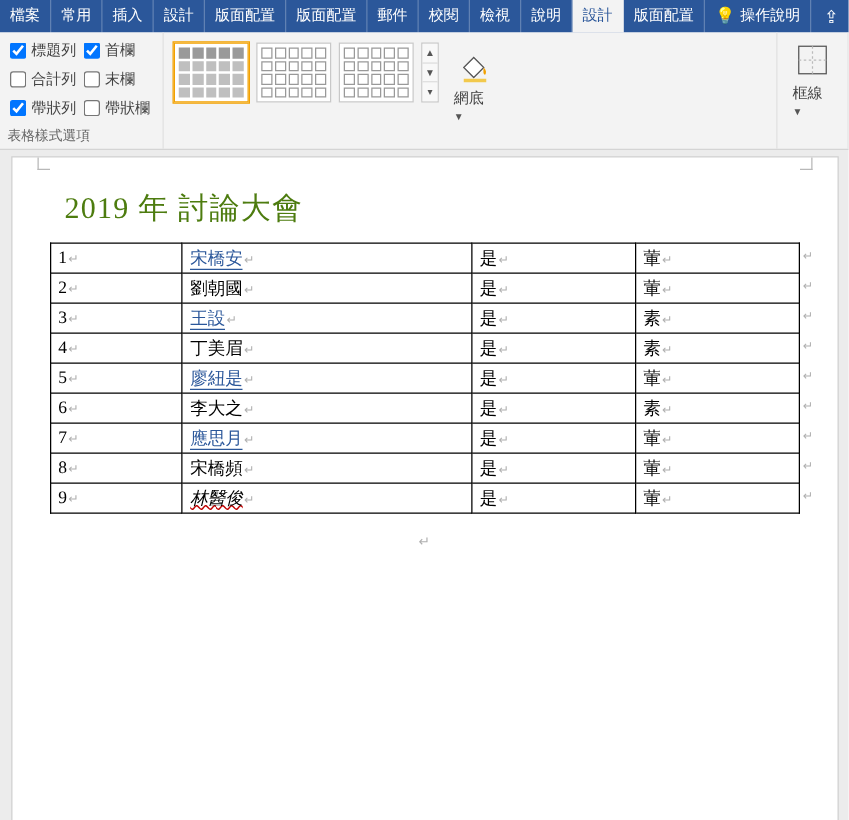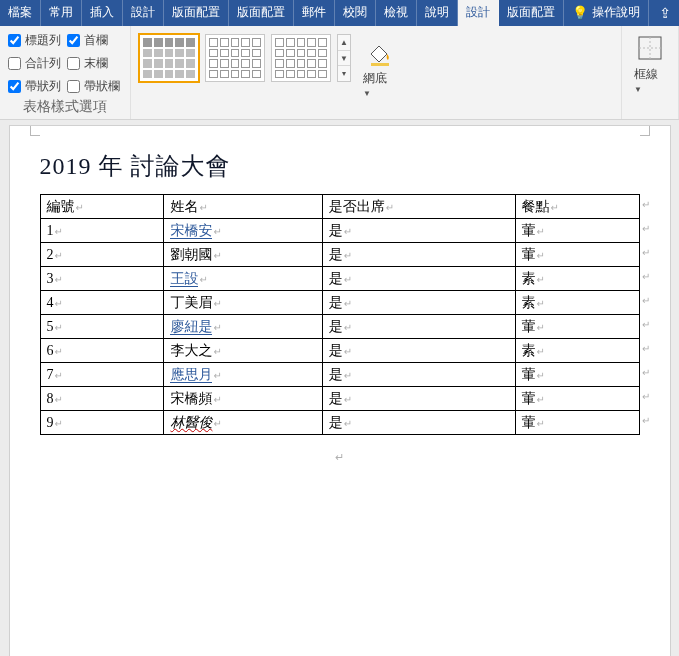--- a/index.html
+++ b/index.html
@@ -52,22 +52,21 @@
   height: 94px;
 }
 .group {
   border-right: 1px solid #e1e1e1;
   display: flex;
   flex-direction: column;
   padding: 4px 6px 0 6px;
 }
 .group-body { flex: 1; display: flex; }
 .group-label {
-  text-align: center;
-  font-size: 14px;
+  font-size: 11px;
   color: #666;
   padding: 2px 0 3px 0;
 }
 .opts-col { display: flex; flex-direction: column; gap: 6px; padding: 2px 4px 0 2px; }
 .chk { display: flex; align-items: center; gap: 4px; font-size: 12px; color: #444; }
 .chk input { width: 13px; height: 13px; }
 .styles-gallery {
   display: flex;
   gap: 6px;
   align-items: flex-start;
@@ -145,22 +144,22 @@
   top: 0;
   width: 10px;
   height: 10px;
   border-bottom: 1px solid #b8b8b8;
 }
 .page-edge-mark.l { left: 20px; border-left: 1px solid #b8b8b8; }
 .page-edge-mark.r { right: 20px; border-right: 1px solid #b8b8b8; }
 .doc-title {
   font-family: "DFKai-SB","KaiTi","PMingLiU",serif;
   font-size: 24px;
-  color: #0f172a;
-  margin: 8px 0 12px 0;
+  color: #4d7c0f;
+  margin: 8px 0 12px 12px;
   letter-spacing: 1px;
 }
 table.doc {
   border-collapse: collapse;
   width: 100%;
   font-family: "PMingLiU","DFKai-SB",serif;
   font-size: 14px;
 }
 table.doc td {
   border: 1px solid #000;
@@ -380,26 +379,20 @@
 </div>
 
 <div class="page-area">
   <div class="page">
     <div class="page-edge-mark l"></div>
     <div class="page-edge-mark r"></div>
     <div class="doc-title">2019 年 討論大會</div>
     <table class="doc">
       <tbody id="tbody">
           <tr>
-            <td>編號<span class="pm">↵</span></td>
-            <td>姓名<span class="pm">↵</span></td>
-            <td>是否出席<span class="pm">↵</span></td>
-            <td>餐點<span class="pm">↵</span><span class="row-end">↵</span></td>
-          </tr>
-          <tr>
             <td>1<span class="pm">↵</span></td>
             <td><span class="underline-name">宋橋安</span><span class="pm">↵</span></td>
             <td>是<span class="pm">↵</span></td>
             <td>葷<span class="pm">↵</span><span class="row-end">↵</span></td>
           </tr>
           <tr>
             <td>2<span class="pm">↵</span></td>
             <td>劉朝國<span class="pm">↵</span></td>
             <td>是<span class="pm">↵</span></td>
             <td>葷<span class="pm">↵</span><span class="row-end">↵</span></td>

